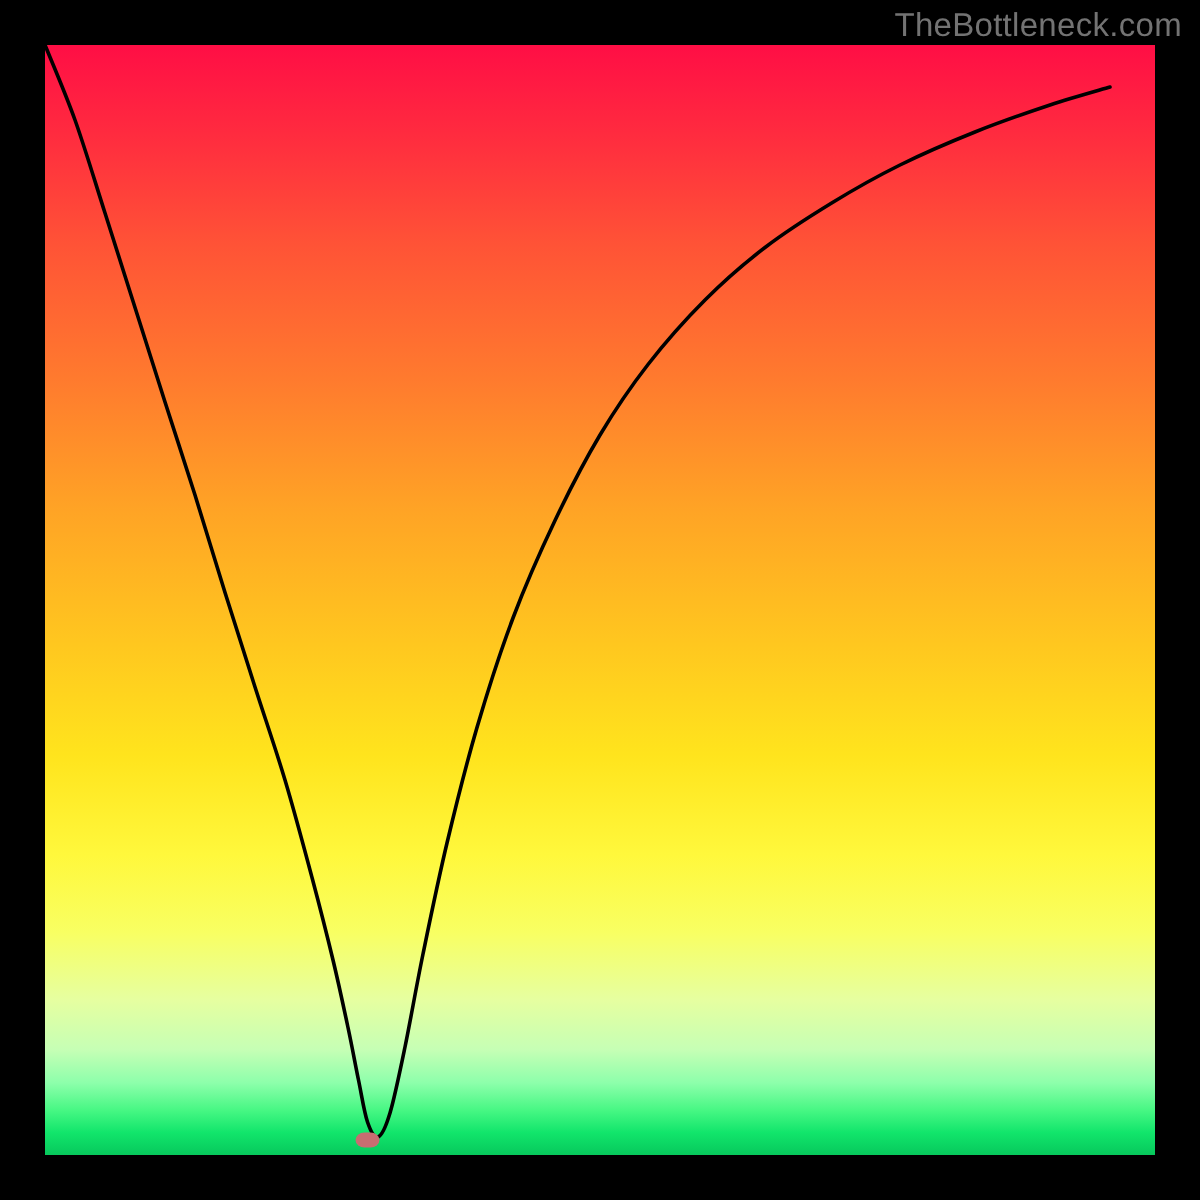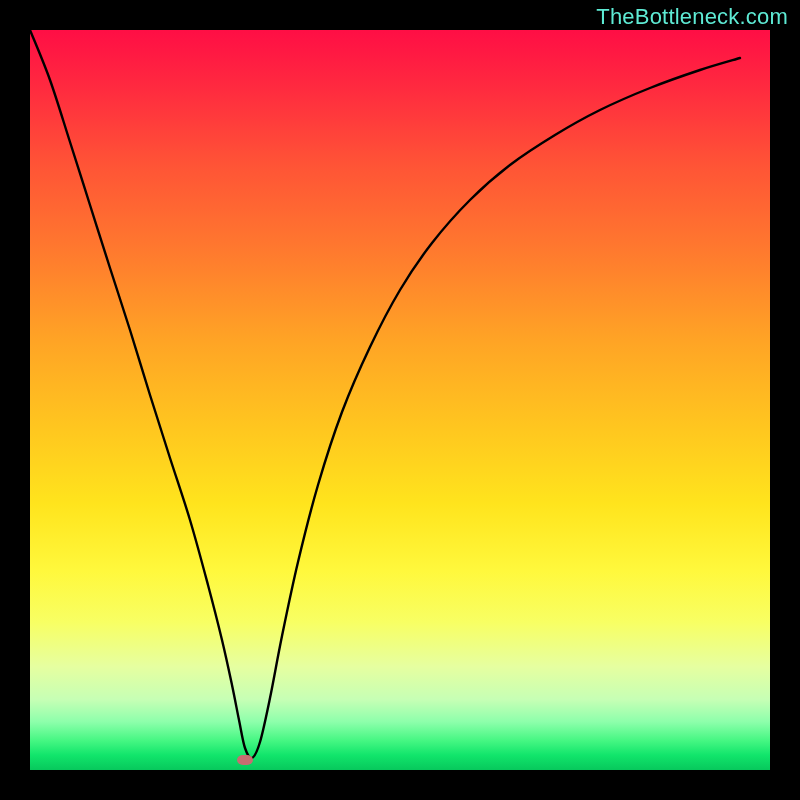--- a/index.html
+++ b/index.html
@@ -10,21 +10,21 @@
     height: 800px;
     background: #000;
   }
   .watermark {
     position: absolute;
     top: 4px;
     right: 12px;
     font-family: Arial, Helvetica, sans-serif;
     font-size: 22px;
     font-weight: 500;
-    color: #5eead4;
+    color: #737373;
     letter-spacing: 0.2px;
     z-index: 5;
   }
   .plot-area {
     position: absolute;
     left: 30px;
     top: 30px;
     width: 740px;
     height: 740px;
     background: linear-gradient(to bottom,

